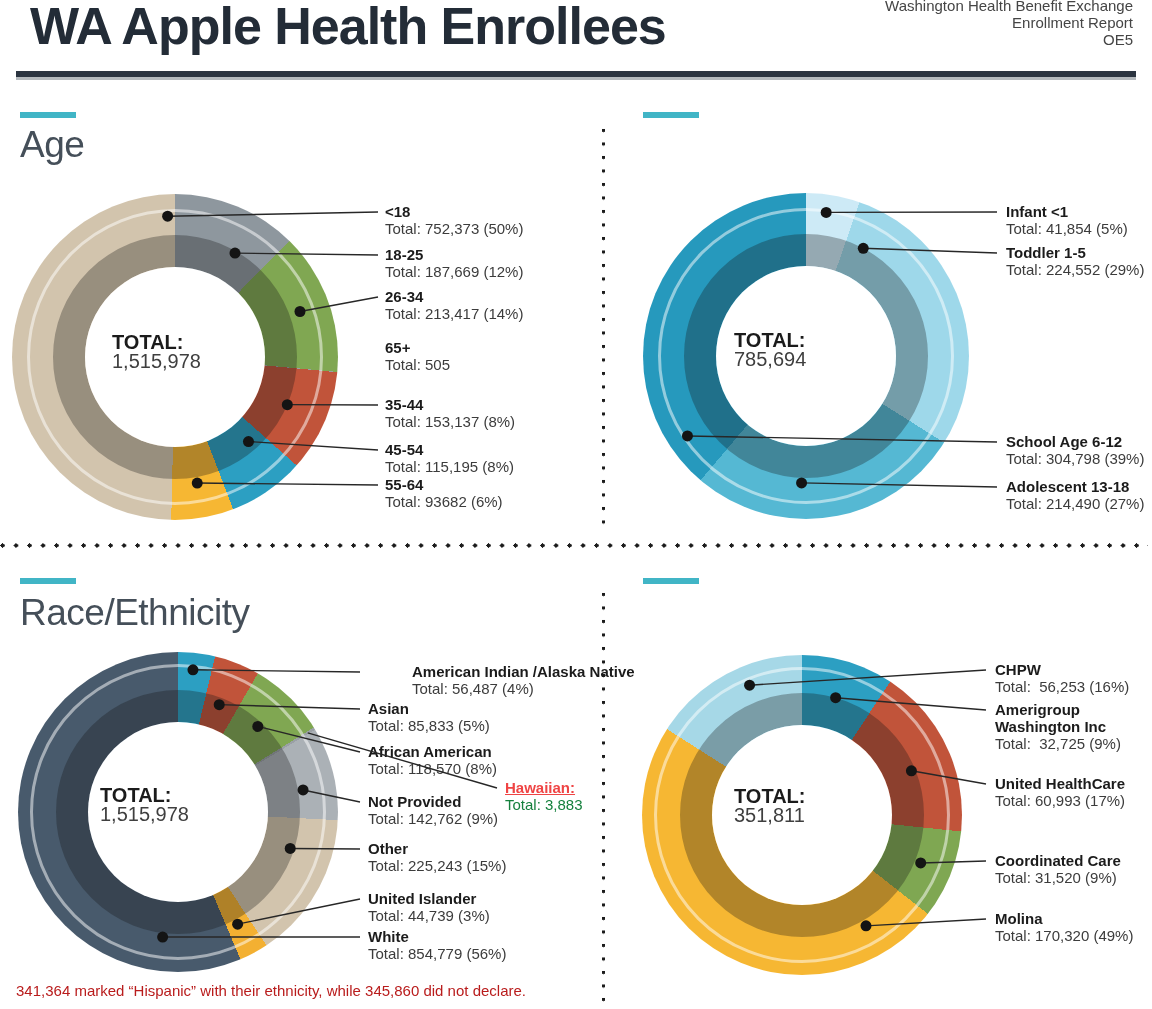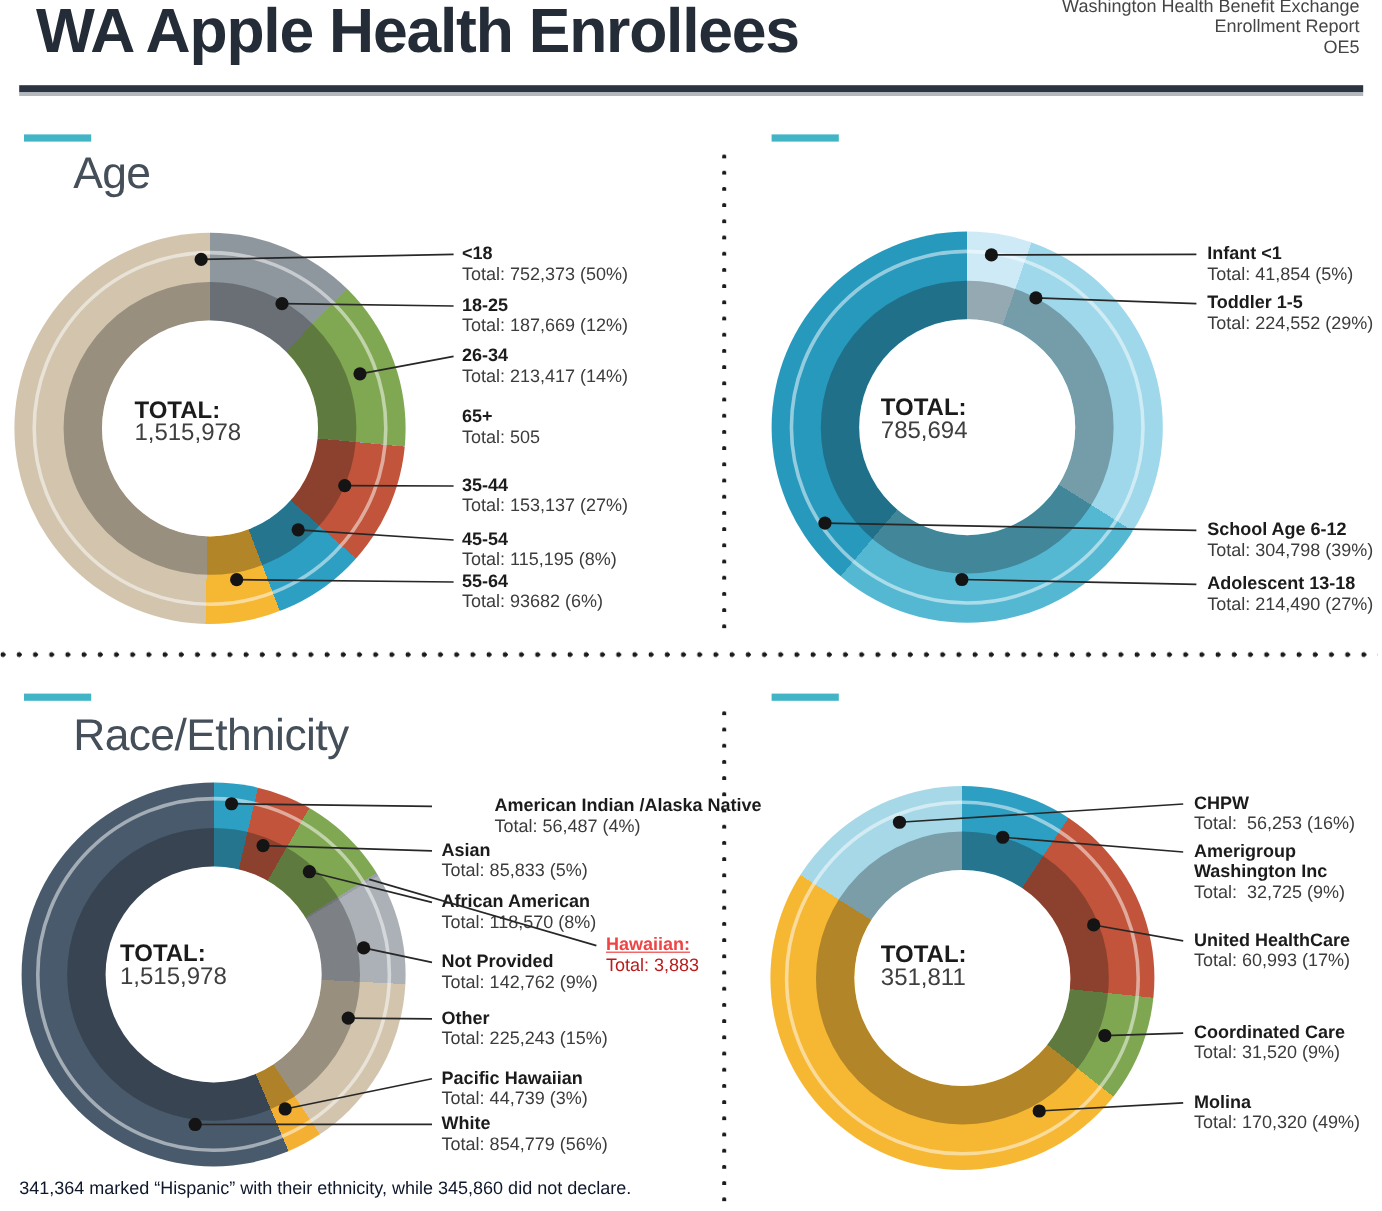--- a/index.html
+++ b/index.html
@@ -6,21 +6,21 @@
   #canvas{position:relative;width:1152px;height:1009px;background:#fff;overflow:hidden;
           font-family:"Liberation Sans",sans-serif;}
   .abs{position:absolute;}
   
   .main-title{left:30px;top:-4px;font-size:52px;font-weight:800;color:#232c37;letter-spacing:-1px;}
   .org-block{right:19px;top:-3px;text-align:right;font-size:15px;line-height:17px;color:#454545;}
   .rule-dark{left:16px;top:71px;width:1120px;height:6px;background:#2b3440;}
   .rule-light{left:16px;top:77px;width:1120px;height:3px;background:#b4b9bd;}
   
   .accent-bar{width:56px;height:6px;background:#41b5c6;}
-  .sec-title{font-size:37px;font-weight:400;color:#454f59;letter-spacing:-0.5px;margin-left:41px;}
+  .sec-title{font-size:37px;font-weight:400;color:#454f59;letter-spacing:-0.5px;}
   
   .vdots{width:5px;background-image:radial-gradient(circle at 2.5px 2.5px,#1c1c1c 1.7px,transparent 1.9px);
          background-size:5px 13.5px;background-repeat:repeat-y;}
   .hdots{height:5px;background-image:radial-gradient(circle at 2.5px 2.5px,#1c1c1c 2px,transparent 2.2px);
          background-size:13.5px 5px;background-repeat:repeat-x;}
   
   .donut{border-radius:50%;}
   .donut>div{position:absolute;border-radius:50%;box-sizing:border-box;}
   .ring-hi{border:3px solid rgba(255,255,255,0.5);}
   .ring-shade{border:32px solid rgba(20,20,20,0.30);}
@@ -29,22 +29,22 @@
   .total-block{font-size:20px;line-height:19px;color:#1b1b1b;}
   .total-block .tlabel{font-weight:700;}
   .total-block .tvalue{font-weight:400;color:#3f3f3f;}
   
   .legend-item{font-size:15px;line-height:17px;}
   .legend-item .name{font-weight:700;color:#1b1b1b;}
   .legend-item .tot{font-weight:400;color:#3c3c3c;white-space:pre-wrap;}
   
   .side-note{font-size:15px;line-height:17px;}
   .side-note .name{font-weight:700;color:#ef4444;text-decoration:underline;}
-  .side-note .tot{color:#b91c1c;}
-  .footnote{left:16px;top:982px;font-size:15px;color:#0f172a;}
+  .side-note .tot{color:#15803d;}
+  .footnote{left:16px;top:982px;font-size:15px;color:#b91c1c;}
   svg.overlay{left:0;top:0;pointer-events:none;}
 </style>
 </head>
 <body>
 
 <div id="canvas">
 
   <div class="abs main-title">WA Apple Health Enrollees</div>
   <div class="abs org-block">
     <div>Washington Health Benefit Exchange</div>
@@ -86,21 +86,21 @@
       <div class="abs legend-item" style="left: 385px; top: 288px; width: 175px;">
         <div class="name">26-34</div>
         <div class="tot">Total: 213,417 (14%)</div>
       </div>
       <div class="abs legend-item" style="left: 385px; top: 339px; width: 175px;">
         <div class="name">65+</div>
         <div class="tot">Total: 505</div>
       </div>
       <div class="abs legend-item" style="left: 385px; top: 396px; width: 175px;">
         <div class="name">35-44</div>
-        <div class="tot">Total: 153,137 (27%)</div>
+        <div class="tot">Total: 153,137 (8%)</div>
       </div>
       <div class="abs legend-item" style="left: 385px; top: 441px; width: 175px;">
         <div class="name">45-54</div>
         <div class="tot">Total: 115,195 (8%)</div>
       </div>
       <div class="abs legend-item" style="left: 385px; top: 476px; width: 175px;">
         <div class="name">55-64</div>
         <div class="tot">Total: 93682 (6%)</div>
       </div>
       <div class="abs donut" style="left: 643px; top: 193px; width: 326px; height: 326px; background: conic-gradient(rgb(205, 234, 246) 0deg, rgb(205, 234, 246) 19.18deg, rgb(158, 216, 234) 19.18deg, rgb(158, 216, 234) 122.07deg, rgb(85, 184, 211) 122.07deg, rgb(85, 184, 211) 220.34deg, rgb(38, 153, 189) 220.34deg, rgb(38, 153, 189) 360deg);">
@@ -151,21 +151,21 @@
       </div>
       <div class="abs legend-item" style="left: 368px; top: 793px; width: 250px;">
         <div class="name">Not Provided</div>
         <div class="tot">Total: 142,762 (9%)</div>
       </div>
       <div class="abs legend-item" style="left: 368px; top: 840px; width: 250px;">
         <div class="name">Other</div>
         <div class="tot">Total: 225,243 (15%)</div>
       </div>
       <div class="abs legend-item" style="left: 368px; top: 890px; width: 250px;">
-        <div class="name">Pacific Hawaiian</div>
+        <div class="name">United Islander</div>
         <div class="tot">Total: 44,739 (3%)</div>
       </div>
       <div class="abs legend-item" style="left: 368px; top: 928px; width: 250px;">
         <div class="name">White</div>
         <div class="tot">Total: 854,779 (56%)</div>
       </div>
       <div class="abs side-note" style="left: 505px; top: 779px;">
         <div class="name">Hawaiian:</div>
         <div class="tot">Total: 3,883</div>
       </div>

